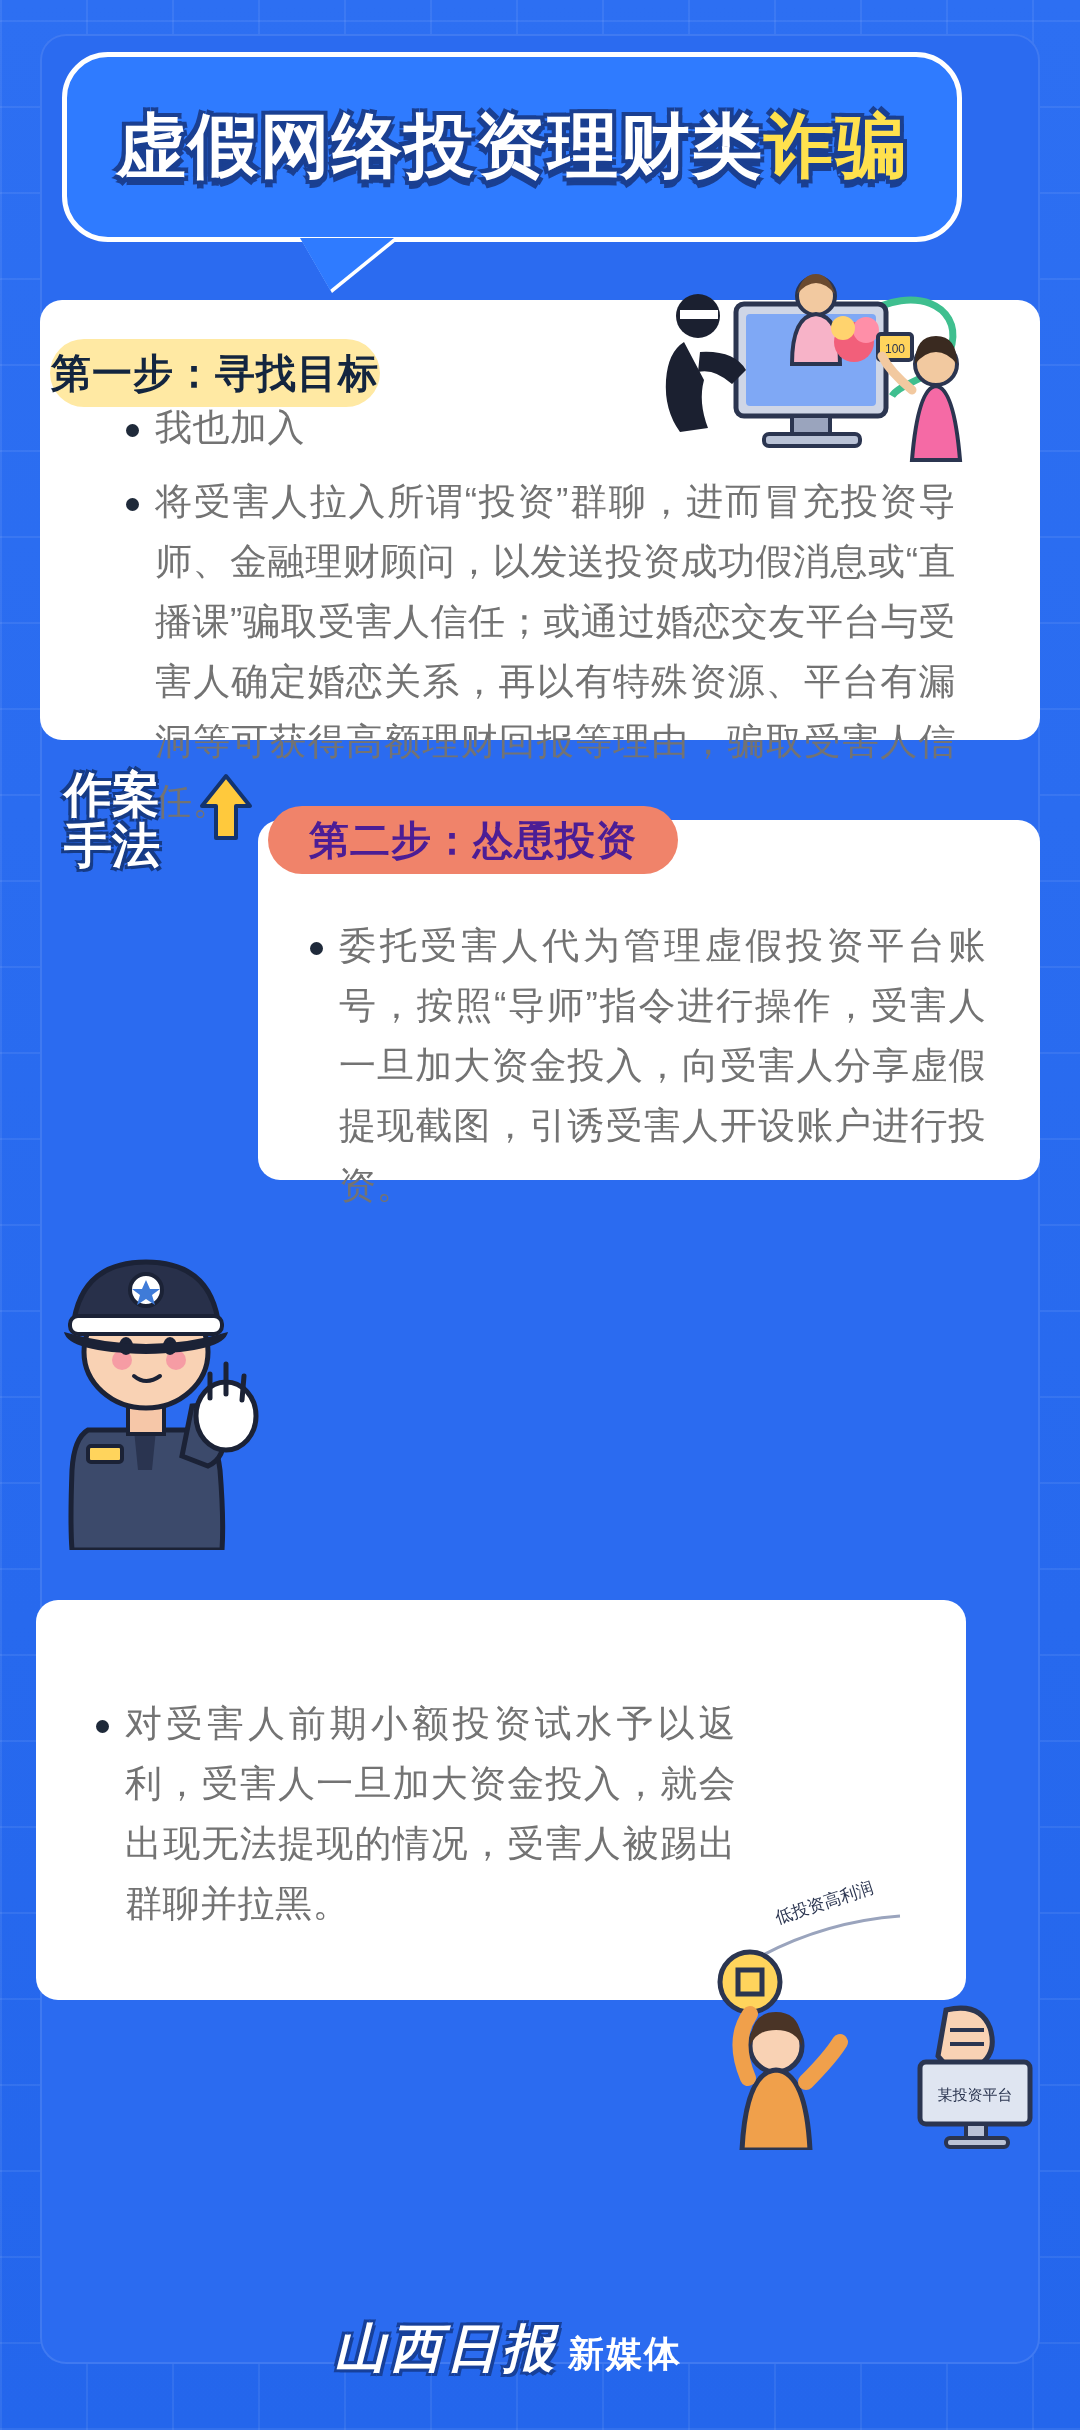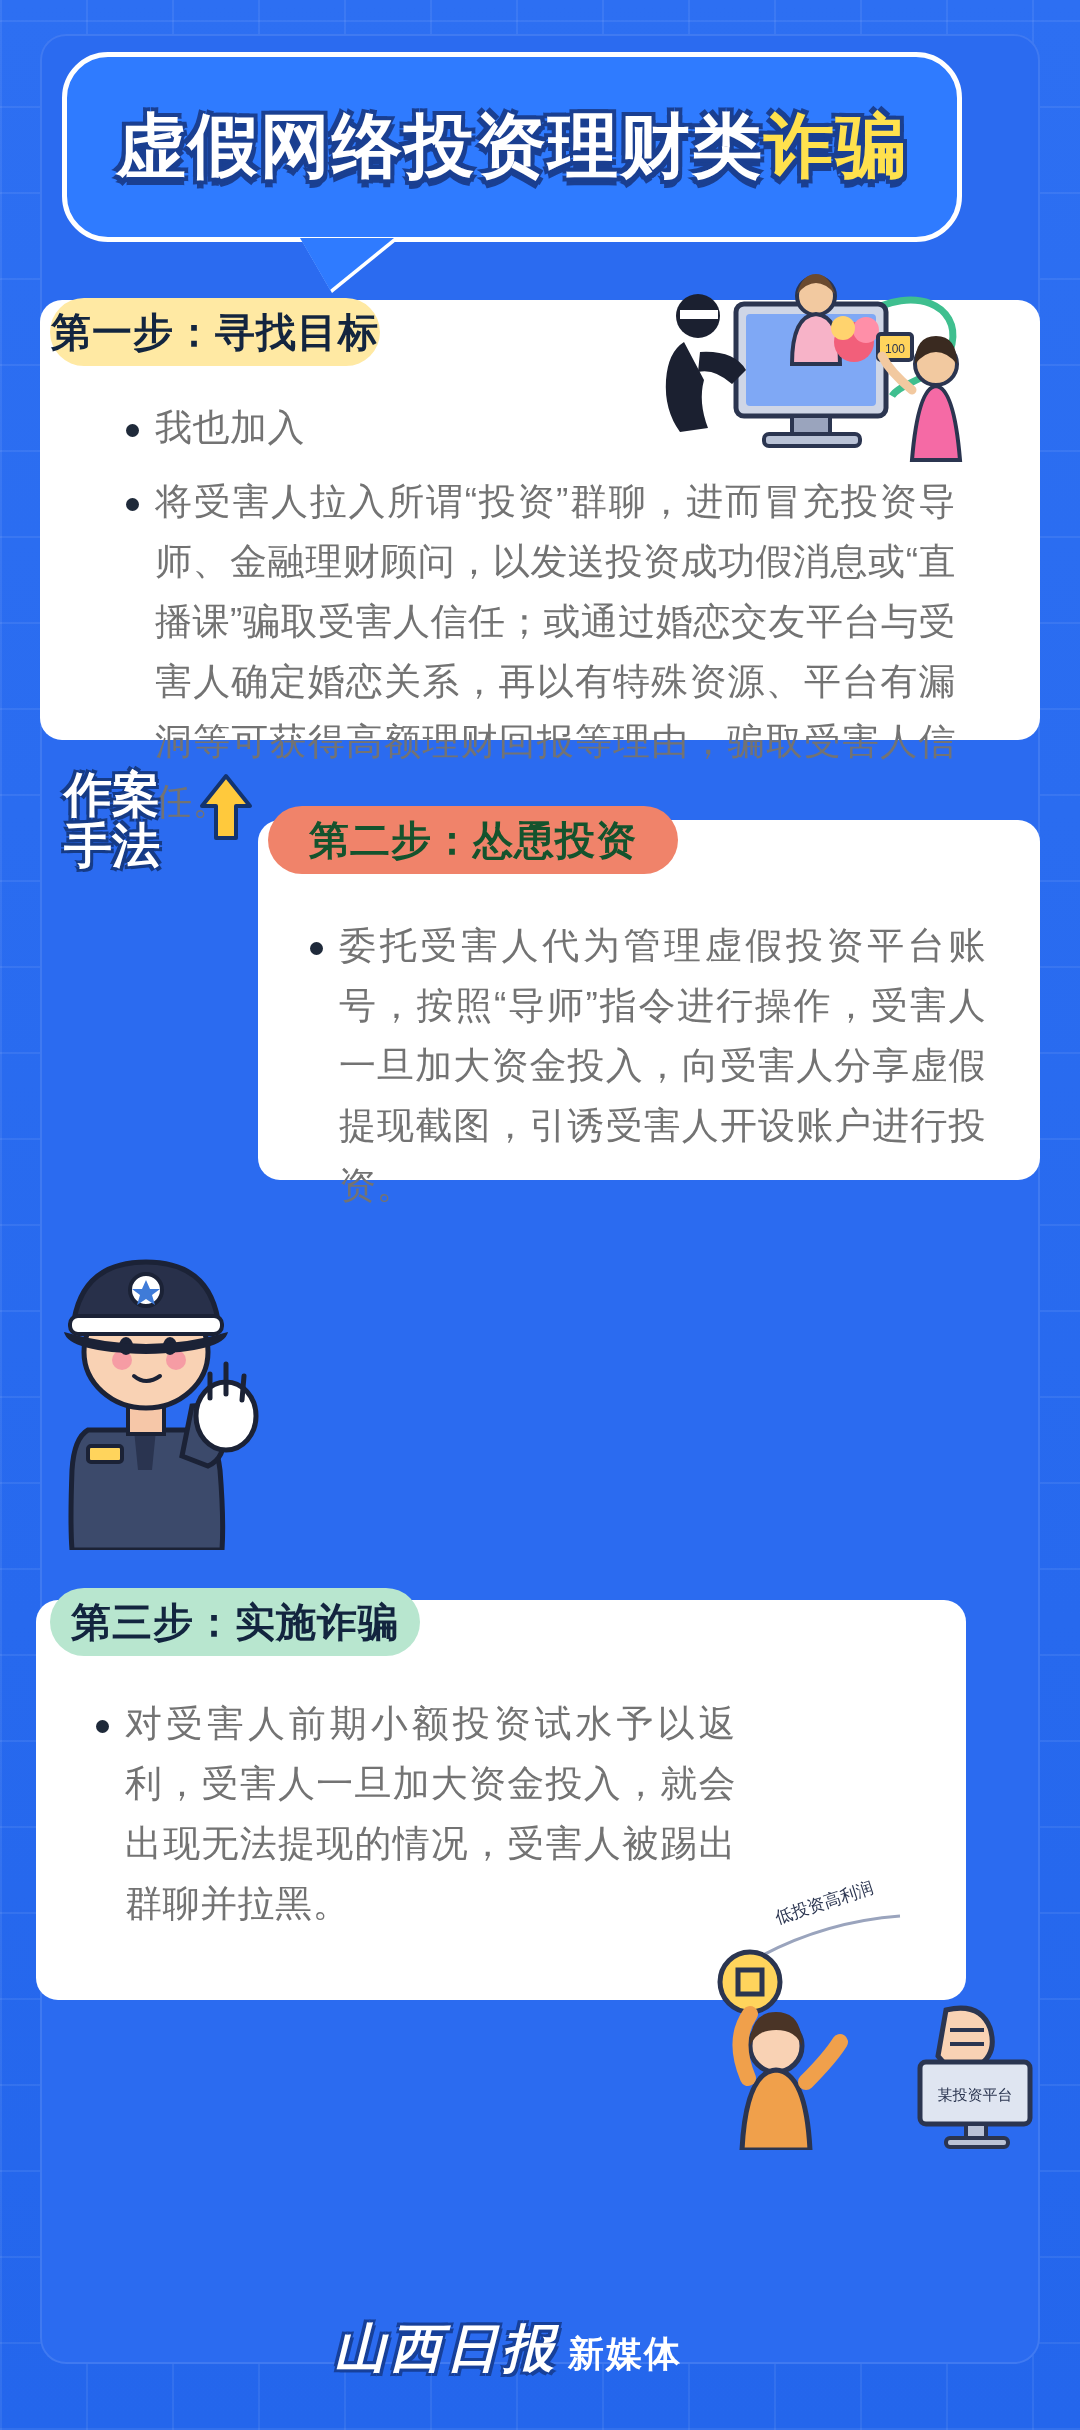--- a/index.html
+++ b/index.html
@@ -114,22 +114,22 @@
     border-radius: 40px;
     display: flex;
     align-items: center;
     justify-content: center;
     font-size: 40px;
     font-weight: bold;
     color: #13253f;
     white-space: nowrap;
     letter-spacing: 1px;
   }
-  .pill-yellow { background: #ffe9a3; }
-  .pill-orange { background: #f0836a; color: #14532d; }
+  .pill-yellow { background: #ffe9a3; margin-top: 41px; }
+  .pill-orange { background: #f0836a; color: #4c1d95; }
   .pill-green  { background: #b8e6cf; }
 
   
   #card1 { left: 40px; top: 300px; width: 1000px; height: 440px; }
   #pill1 { left: 50px; top: 298px; width: 330px; height: 68px; }
   #card1-text { position: absolute; left: 86px; top: 98px; width: 830px; }
 
   
   #ill1 { position: absolute; right: 30px; top: -32px; width: 370px; height: 200px; }
 
@@ -289,21 +289,20 @@
   </svg>
 
   <div class="card" id="card3">
     <div class="card-body" id="card3-text">
       <div class="bullet-line">
         <span class="dot"></span>
         <span class="bullet-text">对受害人前期小额投资试水予以返利，受害人一旦加大资金投入，就会出现无法提现的情况，受害人被踢出群聊并拉黑。</span>
       </div>
     </div>
   </div>
-  <div class="pill pill-green" id="pill3">第三步：实施诈骗</div>
 
   <svg id="ill3" viewBox="0 0 420 300">
 
     <path d="M120 112 q70 -40 150 -46" fill="none" stroke="#9aa4bd" stroke-width="3"></path>
     <text x="196" y="58" font-size="17" fill="#2b3550" text-anchor="middle" transform="rotate(-18 196 58)" font-family="Liberation Sans, sans-serif">低投资高利润</text>
 
     <circle cx="120" cy="132" r="30" fill="#ffd45c" stroke="#2b3550" stroke-width="5"></circle>
     <rect x="108" y="120" width="24" height="24" fill="none" stroke="#2b3550" stroke-width="5"></rect>
 
     <circle cx="146" cy="196" r="26" fill="#f9d2b4" stroke="#2b3550" stroke-width="5"></circle>

